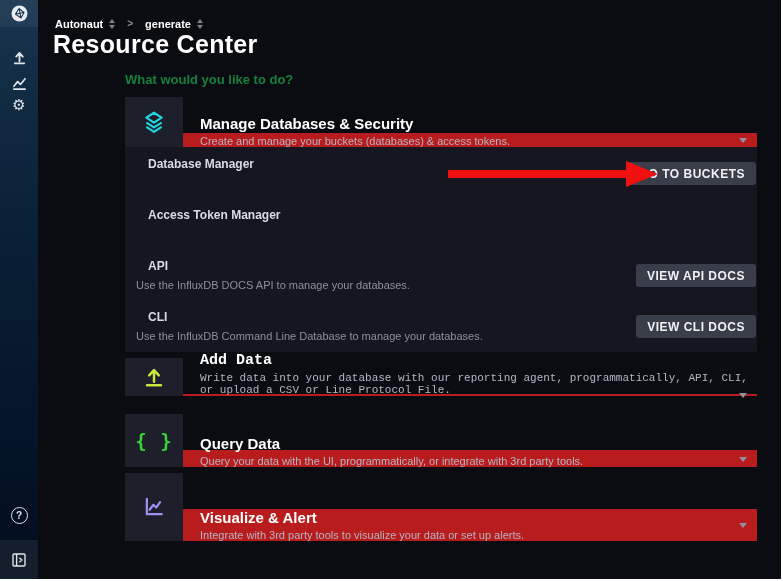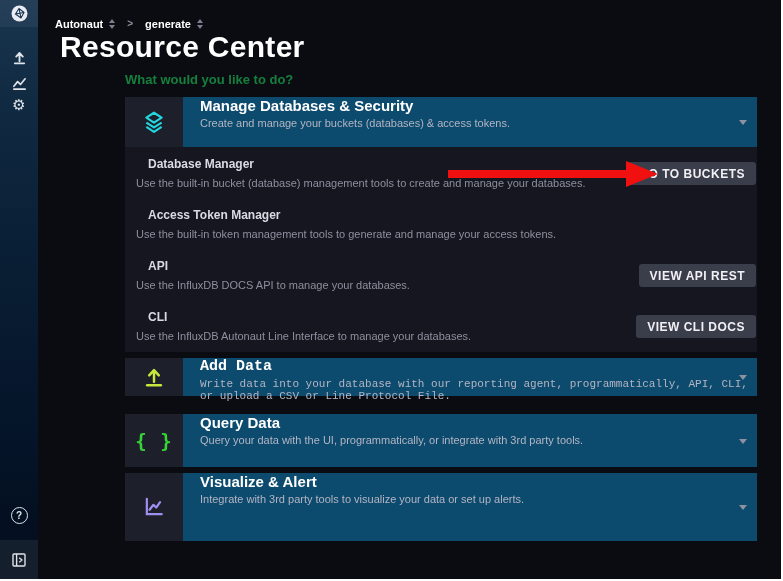--- a/index.html
+++ b/index.html
@@ -39,37 +39,37 @@
     position:absolute; left:38px; top:10px; right:2px; height:27px;
     display:flex; align-items:center; padding-left:17px; box-sizing:border-box;
   }
   .crumb { color:#ffffff; font-size:11px; font-weight:bold; cursor:pointer; }
   .crumb-sep { color:#8b91a0; font-size:10px; font-weight:bold; margin:0 12px; }
   .sorter { display:inline-flex; flex-direction:column; gap:2px; margin-left:6px; cursor:pointer; }
   .tri-up   { width:0; height:0; border-left:3px solid transparent; border-right:3px solid transparent; border-bottom:4px solid #7a8090; }
   .tri-down { width:0; height:0; border-left:3px solid transparent; border-right:3px solid transparent; border-top:4px solid #7a8090; }
   
   .page-title {
-    position:absolute; left:60px; top:30px; margin:0;
-    color:#ffffff; font-size:30px; font-weight:bold; letter-spacing:0.3px;
+    position:absolute; left:53px; top:30px; margin:0;
+    color:#ffffff; font-size:25px; font-weight:bold; letter-spacing:0.3px;
   }
   .page-prompt {
     position:absolute; left:125px; top:72px;
     color:#15803d; font-size:13px; font-weight:bold;
   }
   
   .card { position:absolute; left:125px; width:632px; }
   .card-header { display:flex; height:50px; cursor:pointer; }
   .icon-cell {
     width:58px; flex:0 0 58px; background:#1d1f2b;
     display:flex; align-items:center; justify-content:center;
   }
   .header-main {
-    flex:1; background:#0c4a6e; position:relative;
-    display:flex; flex-direction:column; justify-content:flex-start; padding-left:17px;
+    flex:1; background:#b91c1c; position:relative;
+    display:flex; flex-direction:column; justify-content:flex-end; padding-left:17px;margin-top:36px;
   }
   .card-title { color:#ffffff; font-size:15px; font-weight:bold; line-height:17px; }
   .card-sub   { color:#b4b5c2; font-size:11px; margin-top:3px; line-height:12px; }
   .chev {
     position:absolute; right:10px; top:50%; margin-top:-2px;
     width:0; height:0; border-left:4px solid transparent; border-right:4px solid transparent;
     border-top:5px solid #9092a2; cursor:pointer;
   }
   .card1 { top:97px; height:255px; }
   .card1-body {
@@ -165,38 +165,36 @@
       <div class="header-main">
         <div class="card-title">Manage Databases &amp; Security</div>
         <div class="card-sub">Create and manage your buckets (databases) &amp; access tokens.</div>
         <span class="chev"></span>
       </div>
     </div>
     <div class="card1-body">
 
       <div class="res-row">
         <div class="row-title">Database Manager</div>
-        <div class="row-desc">Use the built-in bucket (database) management tools to create and manage your databases.</div>
         <button class="row-btn">GO TO BUCKETS</button>
       </div>
 
       <div class="res-row">
         <div class="row-title">Access Token Manager</div>
-        <div class="row-desc">Use the built-in token management tools to generate and manage your access tokens.</div>
       </div>
 
       <div class="res-row">
         <div class="row-title">API</div>
         <div class="row-desc">Use the InfluxDB DOCS API to manage your databases.</div>
-        <button class="row-btn">VIEW API REST</button>
+        <button class="row-btn">VIEW API DOCS</button>
       </div>
 
       <div class="res-row">
         <div class="row-title">CLI</div>
-        <div class="row-desc">Use the InfluxDB Autonaut Line Interface to manage your databases.</div>
+        <div class="row-desc">Use the InfluxDB Command Line Database to manage your databases.</div>
         <button class="row-btn">VIEW CLI DOCS</button>
       </div>
 
     </div>
   </section>
 
   <svg class="anno-arrow" width="210" height="30" viewBox="0 0 210 30">
     <polygon points="0,11 178,11 178,2 210,15 178,28 178,19 0,19" fill="#f01010"></polygon>
   </svg>
 

